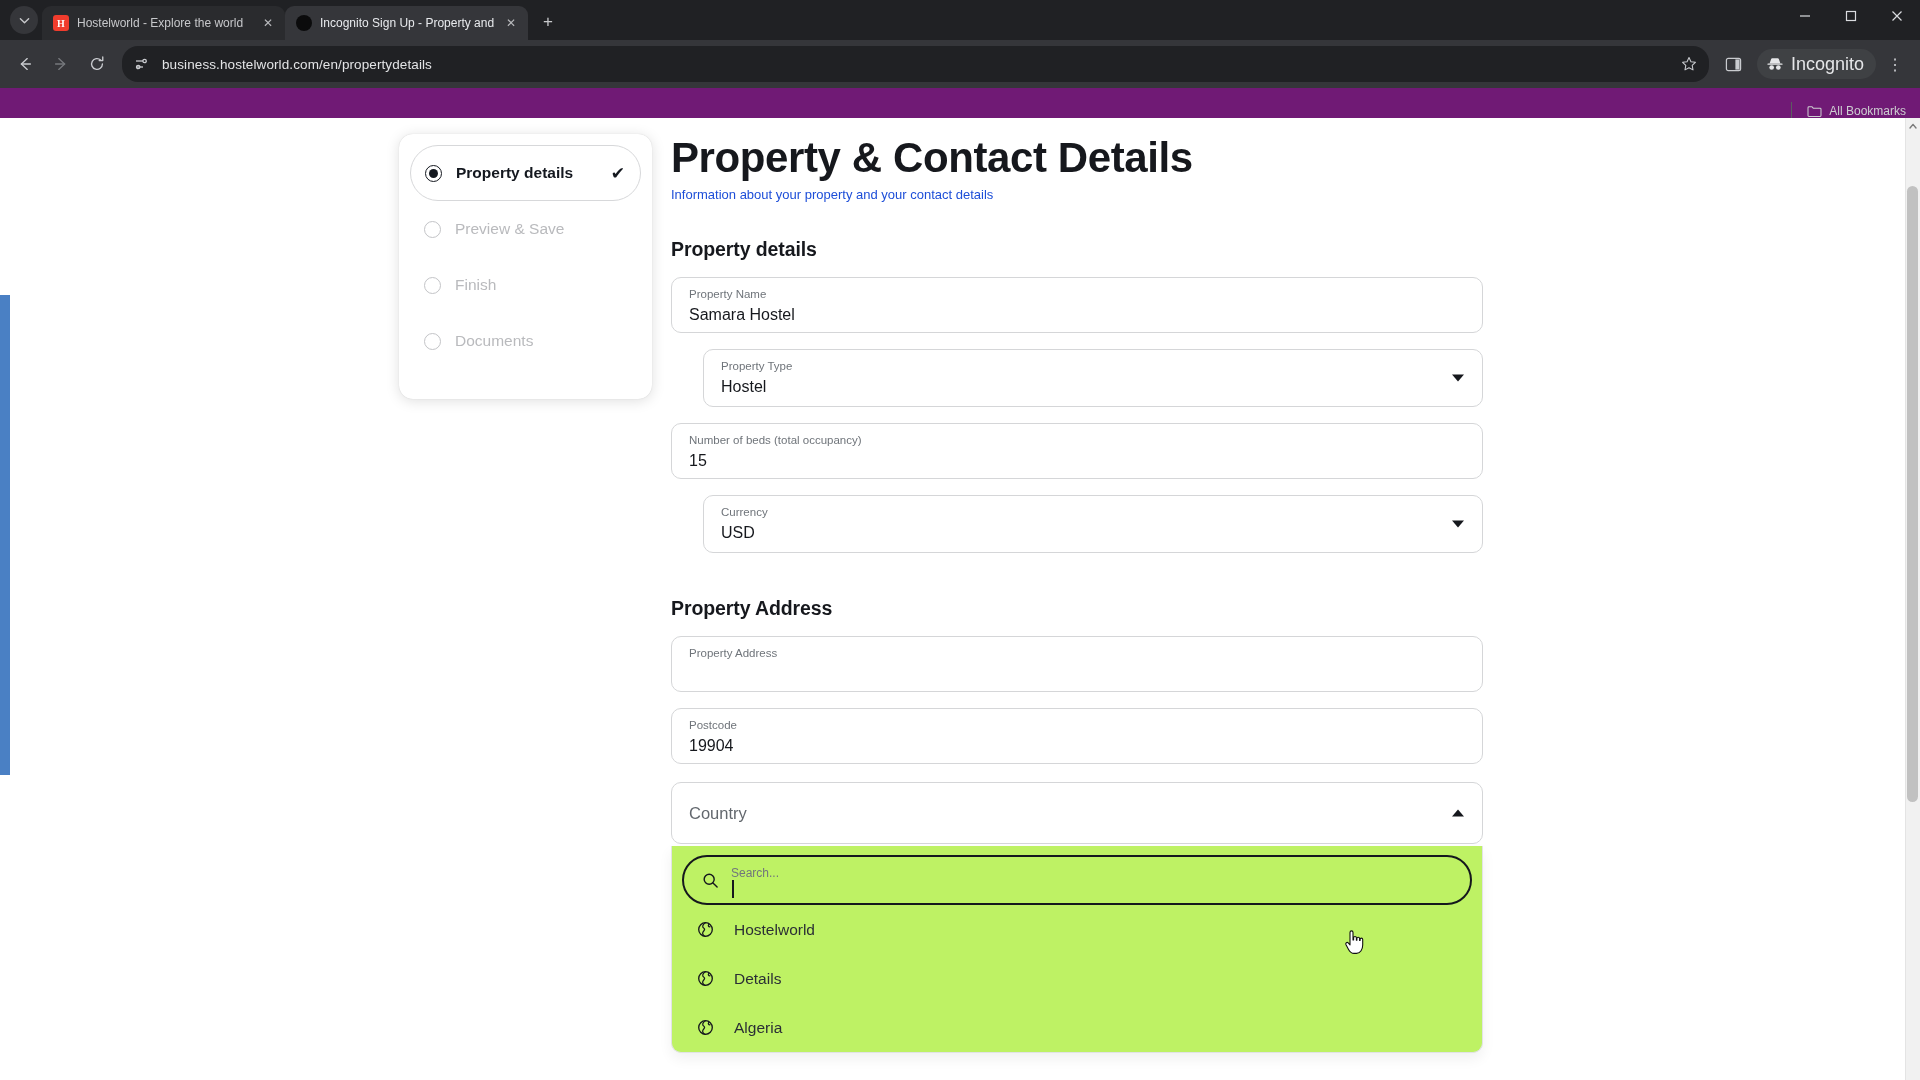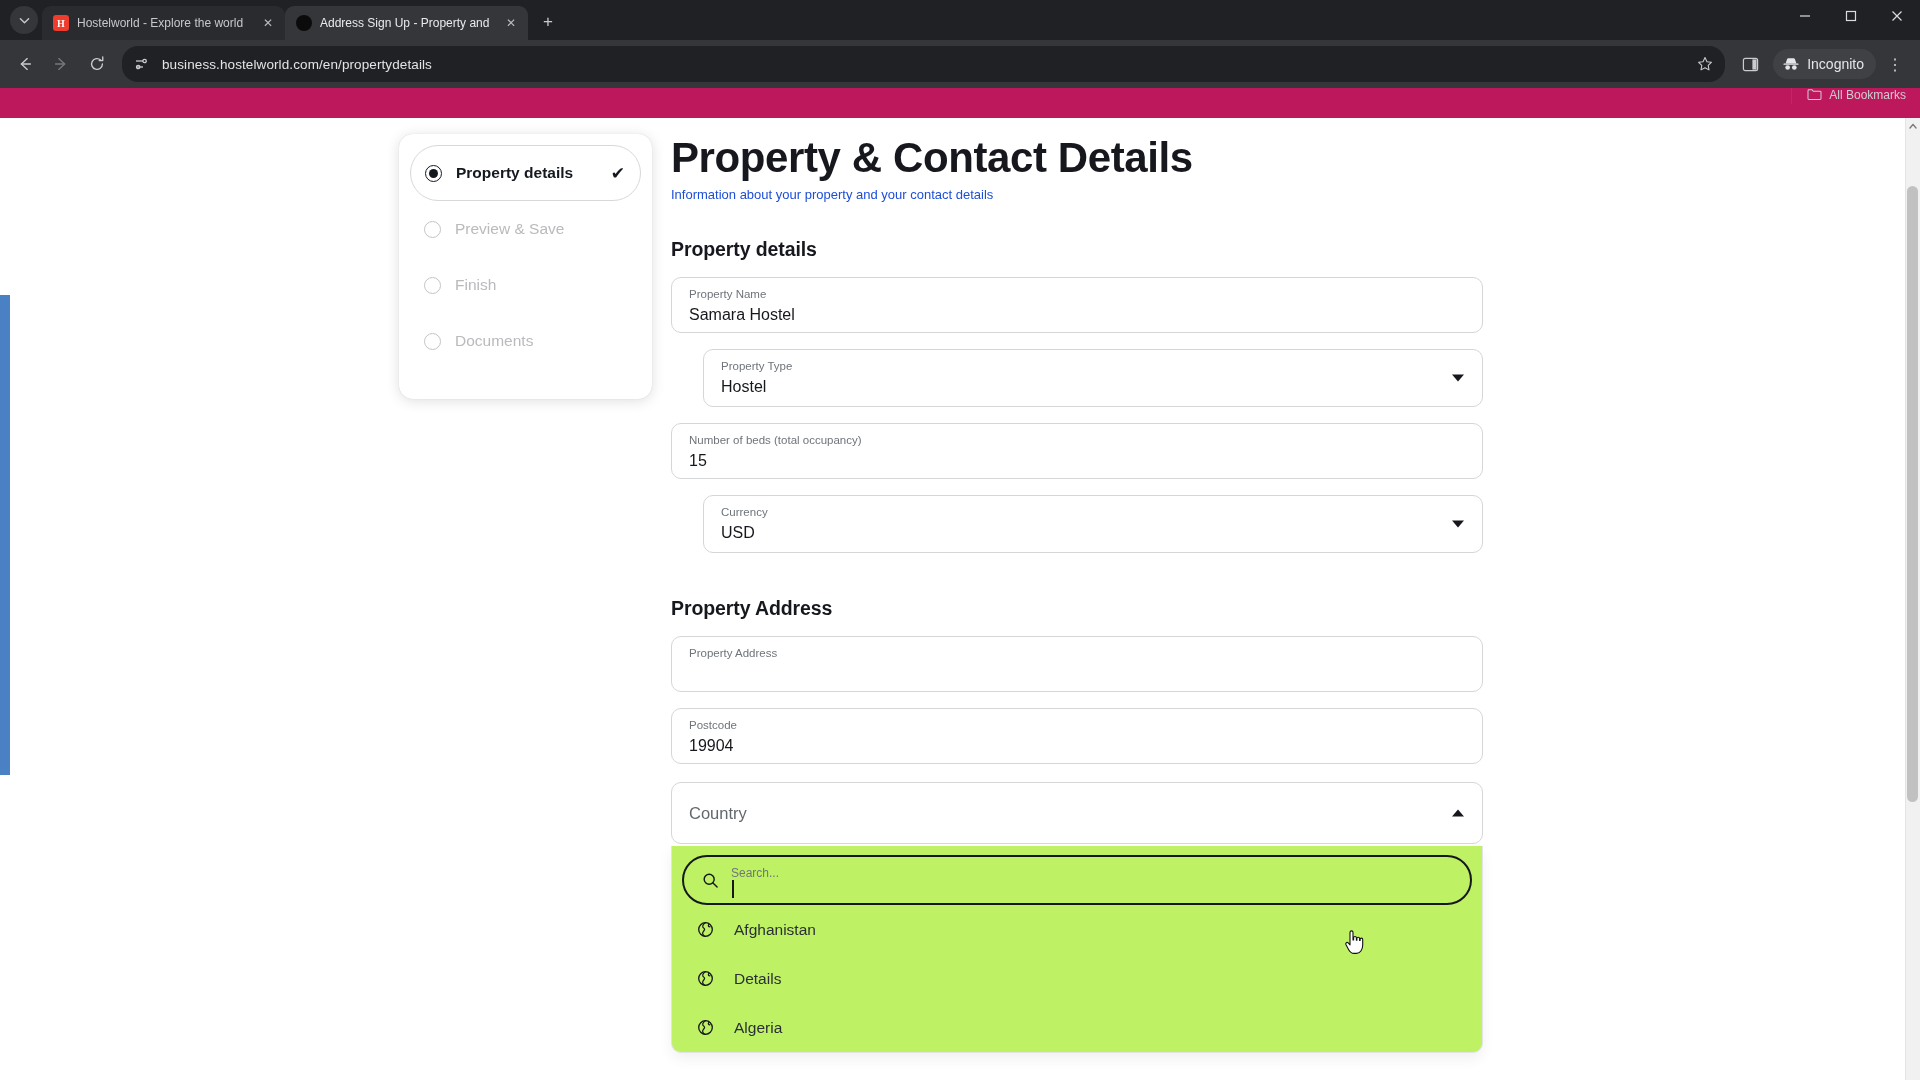--- a/index.html
+++ b/index.html
@@ -73,24 +73,24 @@
     width: 26px; height: 26px; border-radius: 50%; display: flex;
     align-items: center; justify-content: center; flex: 0 0 26px;
   }
   .omni-url {
     flex: 1 1 auto; color: #e3e4e6; font-size: 13.5px; letter-spacing: .1px;
   }
   .omni-star { width: 28px; flex: 0 0 28px; display:flex; align-items:center; justify-content:center; color:#c9cbcf;}
   .incognito-pill {
     height: 30px; border-radius: 15px; background: #3f4144; display: flex;
     align-items: center; gap: 7px; padding: 0 12px 0 9px; color: #e5e6e8;
-    font-size: 14px; margin-left: 4px;
+    font-size: 18px; margin-left: 4px;
   }
   .bookmarkbar {
-    height: 30px; background: #be185d; display: flex; align-items: flex-start;
+    height: 30px; background: #701a75; display: flex; align-items: flex-end;
     justify-content: flex-end; padding-right: 14px; gap: 7px;
     color: #cdced1; font-size: 12px;
   }
   .bm-sep { width:1px; height:16px; background:#5b5c60; margin-right:8px;}
 
   
   .viewport {
     position: absolute; left: 0; top: 118px; width: 1920px; height: 962px;
     background: #fff; overflow: hidden;
   }
@@ -214,21 +214,21 @@
     </div>
 
     <div class="tab inactive">
       <span class="tab-favicon fav-hw">H</span>
       <span class="tab-title">Hostelworld - Explore the world</span>
       <span class="tab-close">✕</span>
     </div>
 
     <div class="tab active">
       <span class="tab-favicon fav-dot"></span>
-      <span class="tab-title">Address Sign Up - Property and</span>
+      <span class="tab-title">Incognito Sign Up - Property and</span>
       <span class="tab-close">✕</span>
     </div>
 
     <div class="newtab-btn">+</div>
 
     <div class="winctl">
       <div>
         <svg width="12" height="12" viewBox="0 0 12 12">
             <line x1="1" y1="6" x2="11" y2="6" stroke="#dadce0" stroke-width="1.2"></line>
           </svg>
@@ -395,21 +395,21 @@
           </div>
 
           <div class="opt">
             <span class="globe">
               <svg width="17" height="17" viewBox="0 0 18 18">
                   <circle cx="9" cy="9" r="7.2" stroke="#15181d" stroke-width="1.4" fill="none"></circle>
                   <path d="M9 1.8 C5.4 4 5.4 6.4 7.3 7.6 C9.2 8.8 7 10.3 6.2 11.9 C5.4 13.5 7 16.2 9 16.2" stroke="#15181d" stroke-width="1.3" fill="none" stroke-linecap="round"></path>
                   <path d="M12.6 3.3 C11.2 5 12.4 6.3 13.8 6.1" stroke="#15181d" stroke-width="1.3" fill="none" stroke-linecap="round"></path>
                 </svg>
             </span>
-            <span class="opt-label">Afghanistan</span>
+            <span class="opt-label">Hostelworld</span>
           </div>
 
           <div class="opt">
             <span class="globe">
               <svg width="17" height="17" viewBox="0 0 18 18">
                   <circle cx="9" cy="9" r="7.2" stroke="#15181d" stroke-width="1.4" fill="none"></circle>
                   <path d="M9 1.8 C5.4 4 5.4 6.4 7.3 7.6 C9.2 8.8 7 10.3 6.2 11.9 C5.4 13.5 7 16.2 9 16.2" stroke="#15181d" stroke-width="1.3" fill="none" stroke-linecap="round"></path>
                   <path d="M12.6 3.3 C11.2 5 12.4 6.3 13.8 6.1" stroke="#15181d" stroke-width="1.3" fill="none" stroke-linecap="round"></path>
                 </svg>
             </span>

